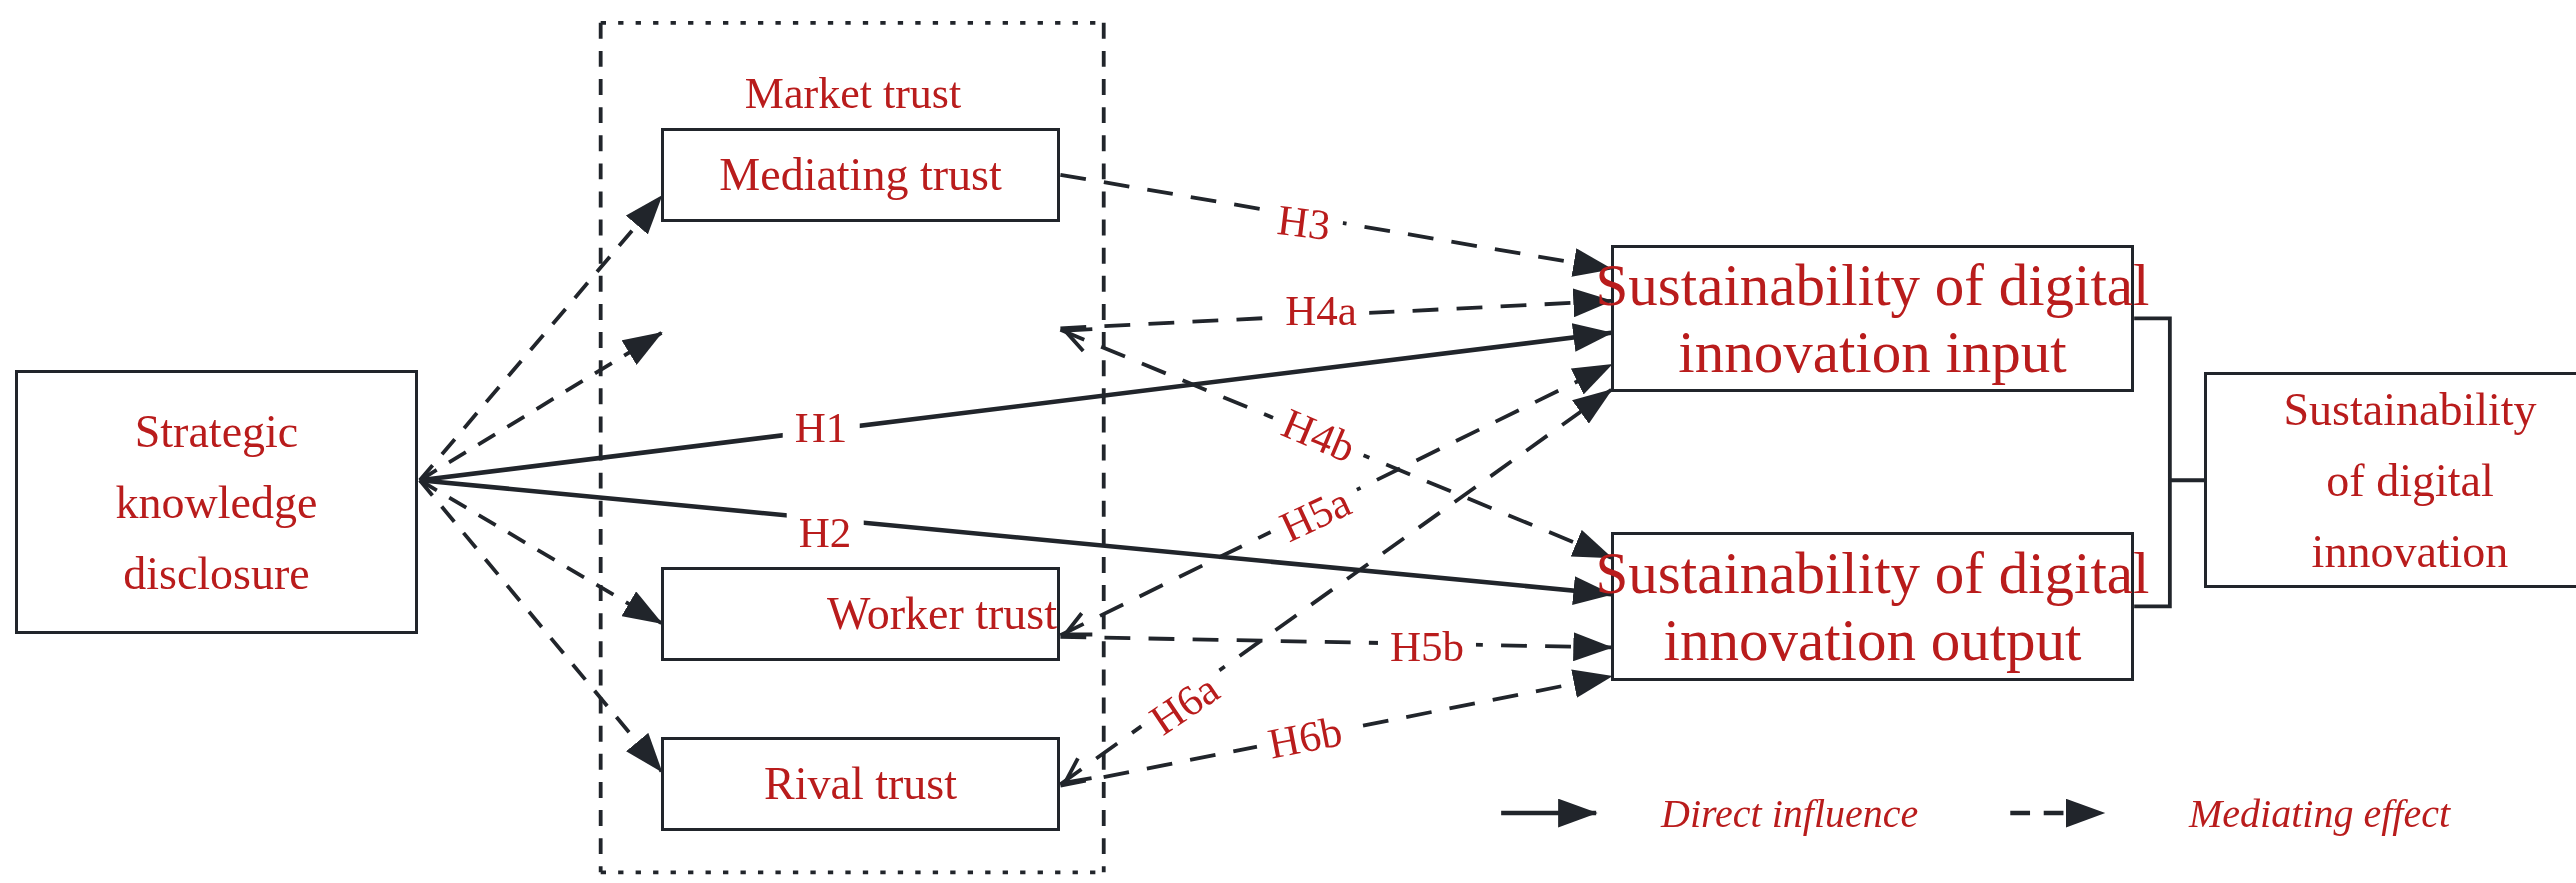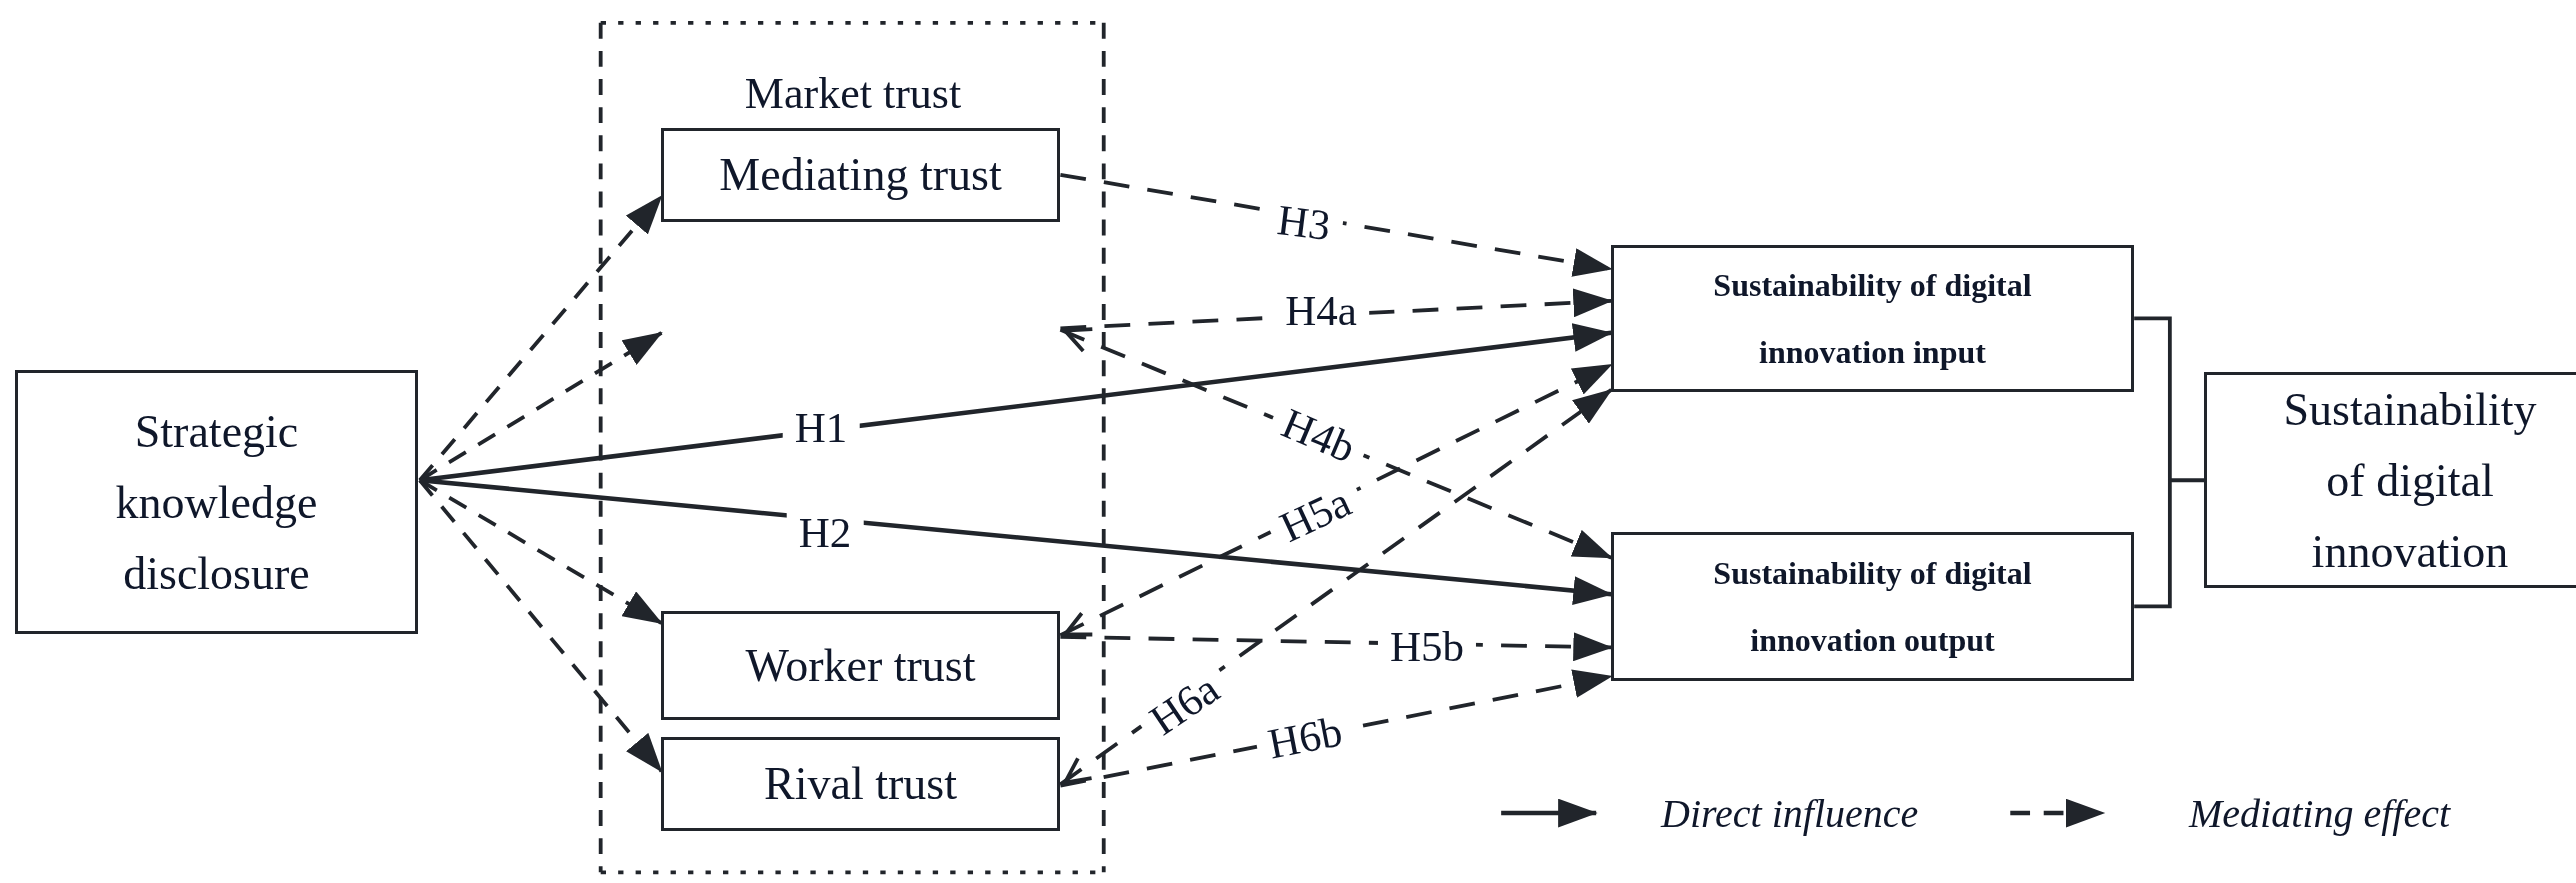--- a/index.html
+++ b/index.html
@@ -2,40 +2,40 @@
 <html style="font-size:12px"><head>
 <meta charset="utf-8">
 <style>
   html, body { margin: 0; padding: 0; background: #ffffff; }
   .canvas {
     position: relative;
     width: 2576px;
     height: 883px;
     background: #ffffff;
     font-family: "Liberation Serif", "DejaVu Serif", serif;
-    color: #0f172a;
+    color: #b91c1c;
     overflow: hidden;
   }
   .layer { position: absolute; left: 0; top: 0; }
   .node {
     position: absolute;
     box-sizing: border-box;
     background: #ffffff;
     border: 3.8px solid #21252b;
     display: flex;
     flex-direction: column;
     align-items: center;
     justify-content: center;
     text-align: center;
     z-index: 3;
   }
   .node span { display: block; white-space: nowrap; }
   .f-big { font-size: 46px; line-height: 71px; }
   .f-one { font-size: 46px; line-height: 46px; }
-  .f-two { font-size: 32px; line-height: 67px; font-weight: bold; }
+  .f-two { font-size: 59px; line-height: 67px; }
   .group-title {
     position: absolute;
     transform: translate(-50%, -50%);
     font-size: 44px;
     white-space: nowrap;
     z-index: 2;
   }
   .hlabel {
     position: absolute;
     transform: translate(-50%, -50%);
@@ -120,21 +120,21 @@
     <span>Strategic</span>
     <span>knowledge</span>
     <span>disclosure</span>
   </div>
 
   <div class="node f-one" style="left:661px; top:128px; width:399px; height:94px;">
     <span>Mediating trust</span>
   </div>
 
 
-  <div class="node f-one" style="left:661px; top:611px; width:399px; height:109px;">
+  <div class="node f-one" style="left:661px; top:567px; width:399px; height:94px;align-items:flex-end;">
     <span>Worker trust</span>
   </div>
 
   <div class="node f-one" style="left:661px; top:737px; width:399px; height:94px;">
     <span>Rival trust</span>
   </div>
 
   <div class="node f-two" style="left:1611px; top:245px; width:523px; height:147px;">
     <span>Sustainability of digital</span>
     <span>innovation input</span>

